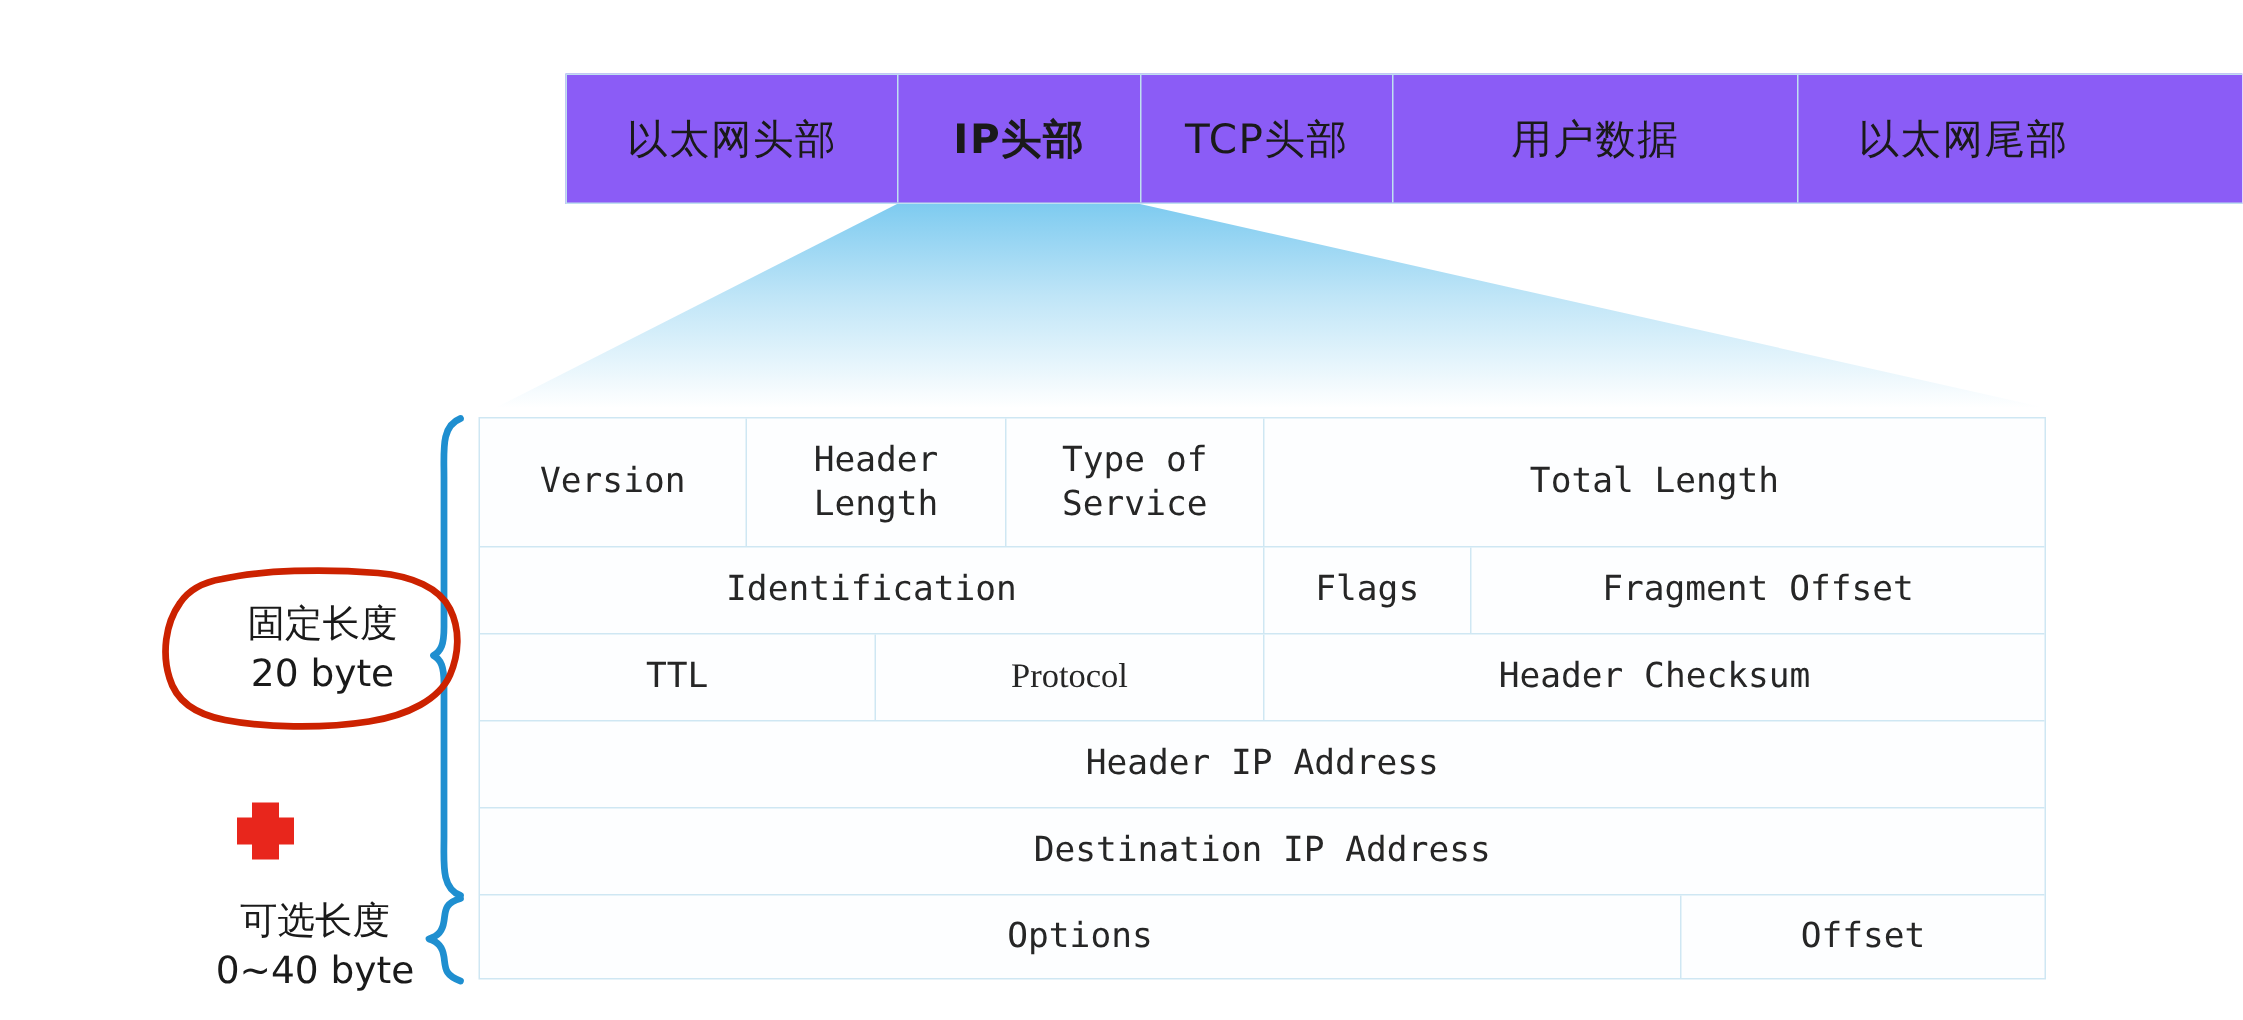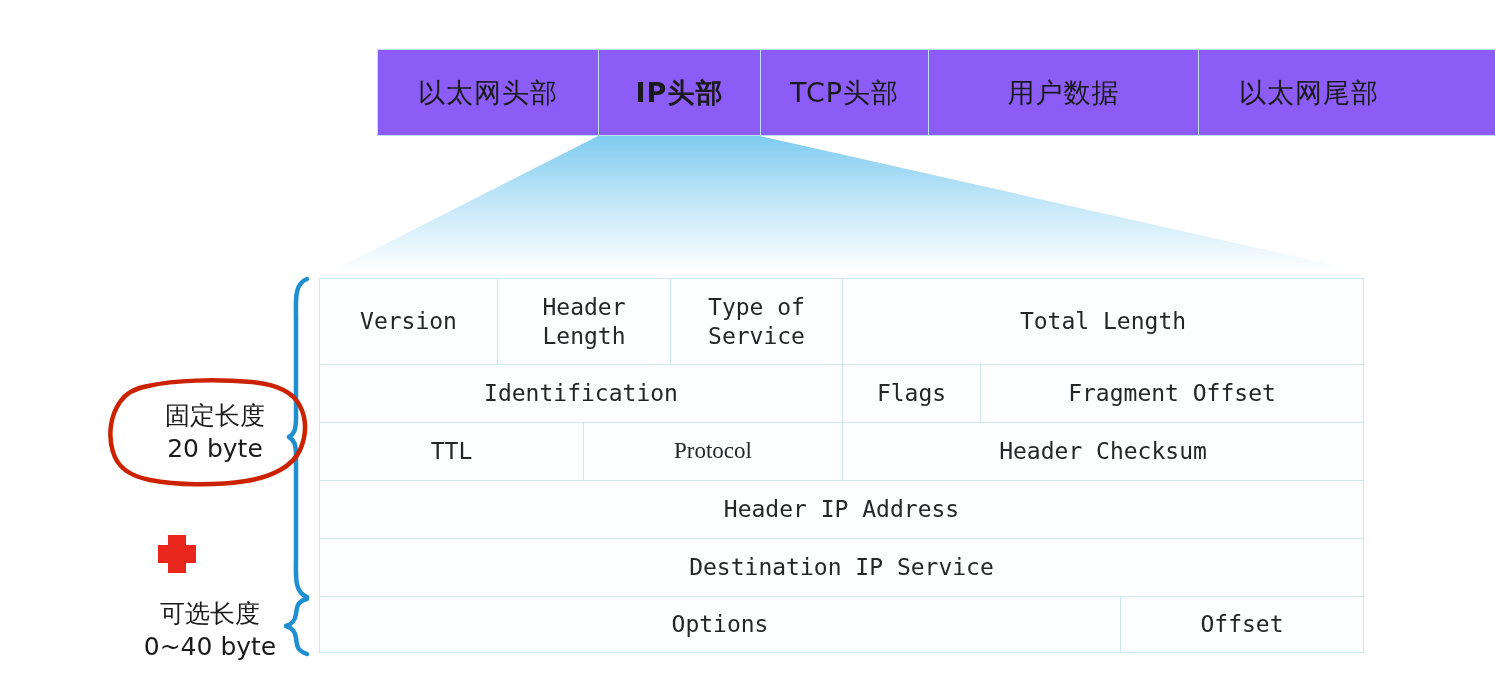--- a/index.html
+++ b/index.html
@@ -198,21 +198,21 @@
     </div>
 
     <div class="ip-row norm">
       <div class="ip-cell" style="width:1043px;">
         <span>Header IP Address</span>
       </div>
     </div>
 
     <div class="ip-row norm">
       <div class="ip-cell" style="width:1043px;">
-        <span>Destination IP Service</span>
+        <span>Destination IP Address</span>
       </div>
     </div>
 
     <div class="ip-row last">
       <div class="ip-cell" style="width:801px;">
         <span>Options</span>
       </div>
       <div class="ip-cell" style="width:242px;">
         <span>Offset</span>
       </div>

